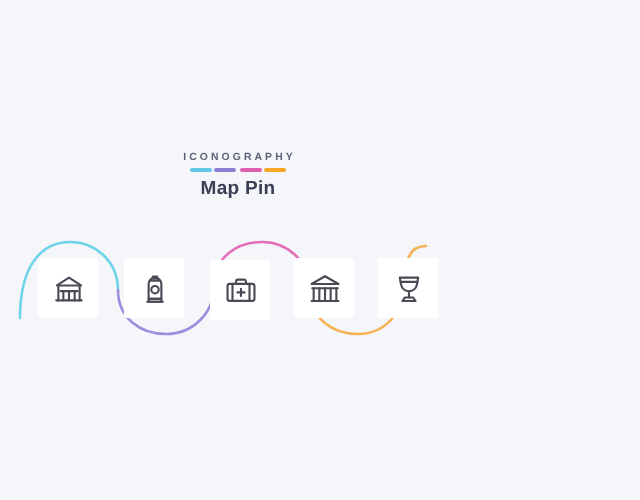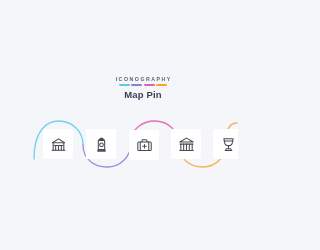--- a/index.html
+++ b/index.html
@@ -16,21 +16,20 @@
     position: relative;
   }
 
   #banner {
     position: absolute;
     left: 0;
     top: 0;
     width: 238px;
     height: 250px;
     background: #f5f6fa;
-    margin-left: 24px;
   }
 
   
   .header {
     position: absolute;
     left: 0;
     top: 76px;
     width: 238px;
     text-align: center;
   }

